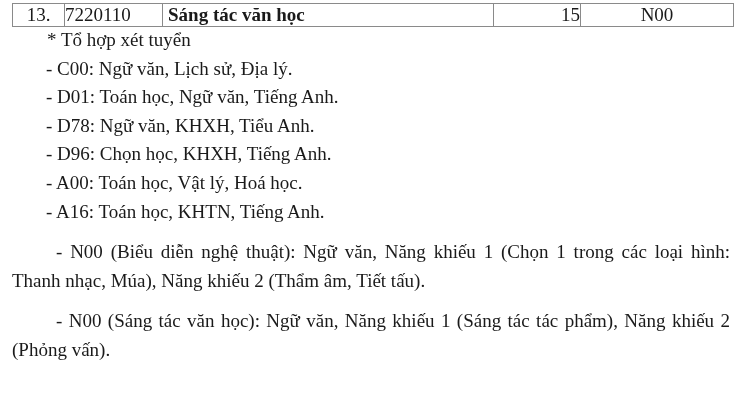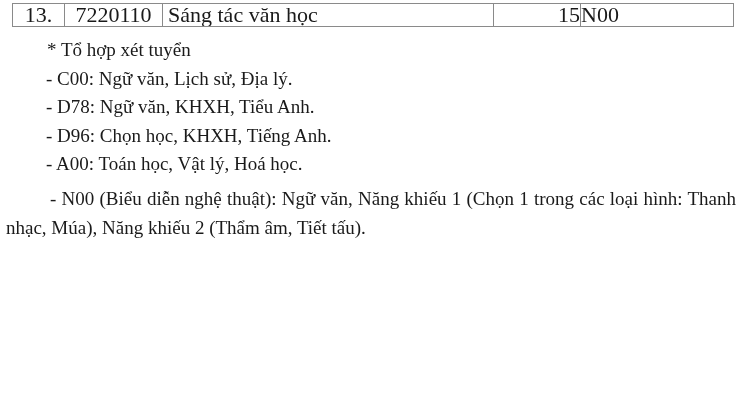--- a/index.html
+++ b/index.html
@@ -23,66 +23,69 @@
     width: 722px;
     height: 23px;
     border-collapse: collapse;
     table-layout: fixed;
   }
   .table td {
     border: 1.5px solid #8a8a8a;
     padding: 0;
     height: 22px;
     line-height: 22px;
-    font-size: 22px;
+    font-size: 19px;
     vertical-align: middle;
     white-space: nowrap;
     overflow: hidden;
   }
   .c-stt { width: 51px; text-align: center; }
-  .c-code { width: 97px; text-align: center; }
-  .c-name { width: 325px; text-align: left; padding-left: 5px !important; font-weight: normal; }
+  .c-code { width: 97px; }
+  .c-name { width: 325px; text-align: left; padding-left: 5px !important; font-weight: bold; }
   .c-quota { width: 86px; text-align: right; }
-  .c-combo { }
+  .c-combo { text-align: center; }
 
   .body-text {
     position: absolute;
     left: 0;
-    top: 36px;
+    top: 26px;
     width: 742px;
     line-height: 28.6px;
   }
   .line {
     display: block;
     white-space: nowrap;
   }
   .indent-a { padding-left: 47px; }
   .indent-b { padding-left: 46px; }
   .para {
     display: block;
     text-align: justify;
     text-indent: 44px;
-    margin: 6px;
+    margin: 12px;
   }
 </style>
 </head>
 <body>
 
 <table class="table">
   <tbody>
       <tr>
     <td class="c-stt">13.</td>
     <td class="c-code">7220110</td>
     <td class="c-name">Sáng tác văn học</td>
     <td class="c-quota">15</td>
     <td class="c-combo">N00</td>
   </tr>
 </tbody>
   </table>
 
 <div class="body-text">
   <span class="line indent-a">* Tổ hợp xét tuyển</span>
   <span class="line indent-b">- C00: Ngữ văn, Lịch sử, Địa lý.</span>
+  <span class="line indent-b">- D01: Toán học, Ngữ văn, Tiếng Anh.</span>
   <span class="line indent-b">- D78: Ngữ văn, KHXH, Tiểu Anh.</span>
   <span class="line indent-b">- D96: Chọn học, KHXH, Tiếng Anh.</span>
   <span class="line indent-b">- A00: Toán học, Vật lý, Hoá học.</span>
+  <span class="line indent-b">- A16: Toán học, KHTN, Tiếng Anh.</span>
   <p class="para">- N00 (Biểu diễn nghệ thuật): Ngữ văn, Năng khiếu 1 (Chọn 1 trong các loại hình: Thanh nhạc, Múa), Năng khiếu 2 (Thẩm âm, Tiết tấu).</p>
+  <p class="para">- N00 (Sáng tác văn học): Ngữ văn, Năng khiếu 1 (Sáng tác tác phẩm), Năng khiếu 2 (Phỏng vấn).</p>
 </div>
 
 </body></html>

